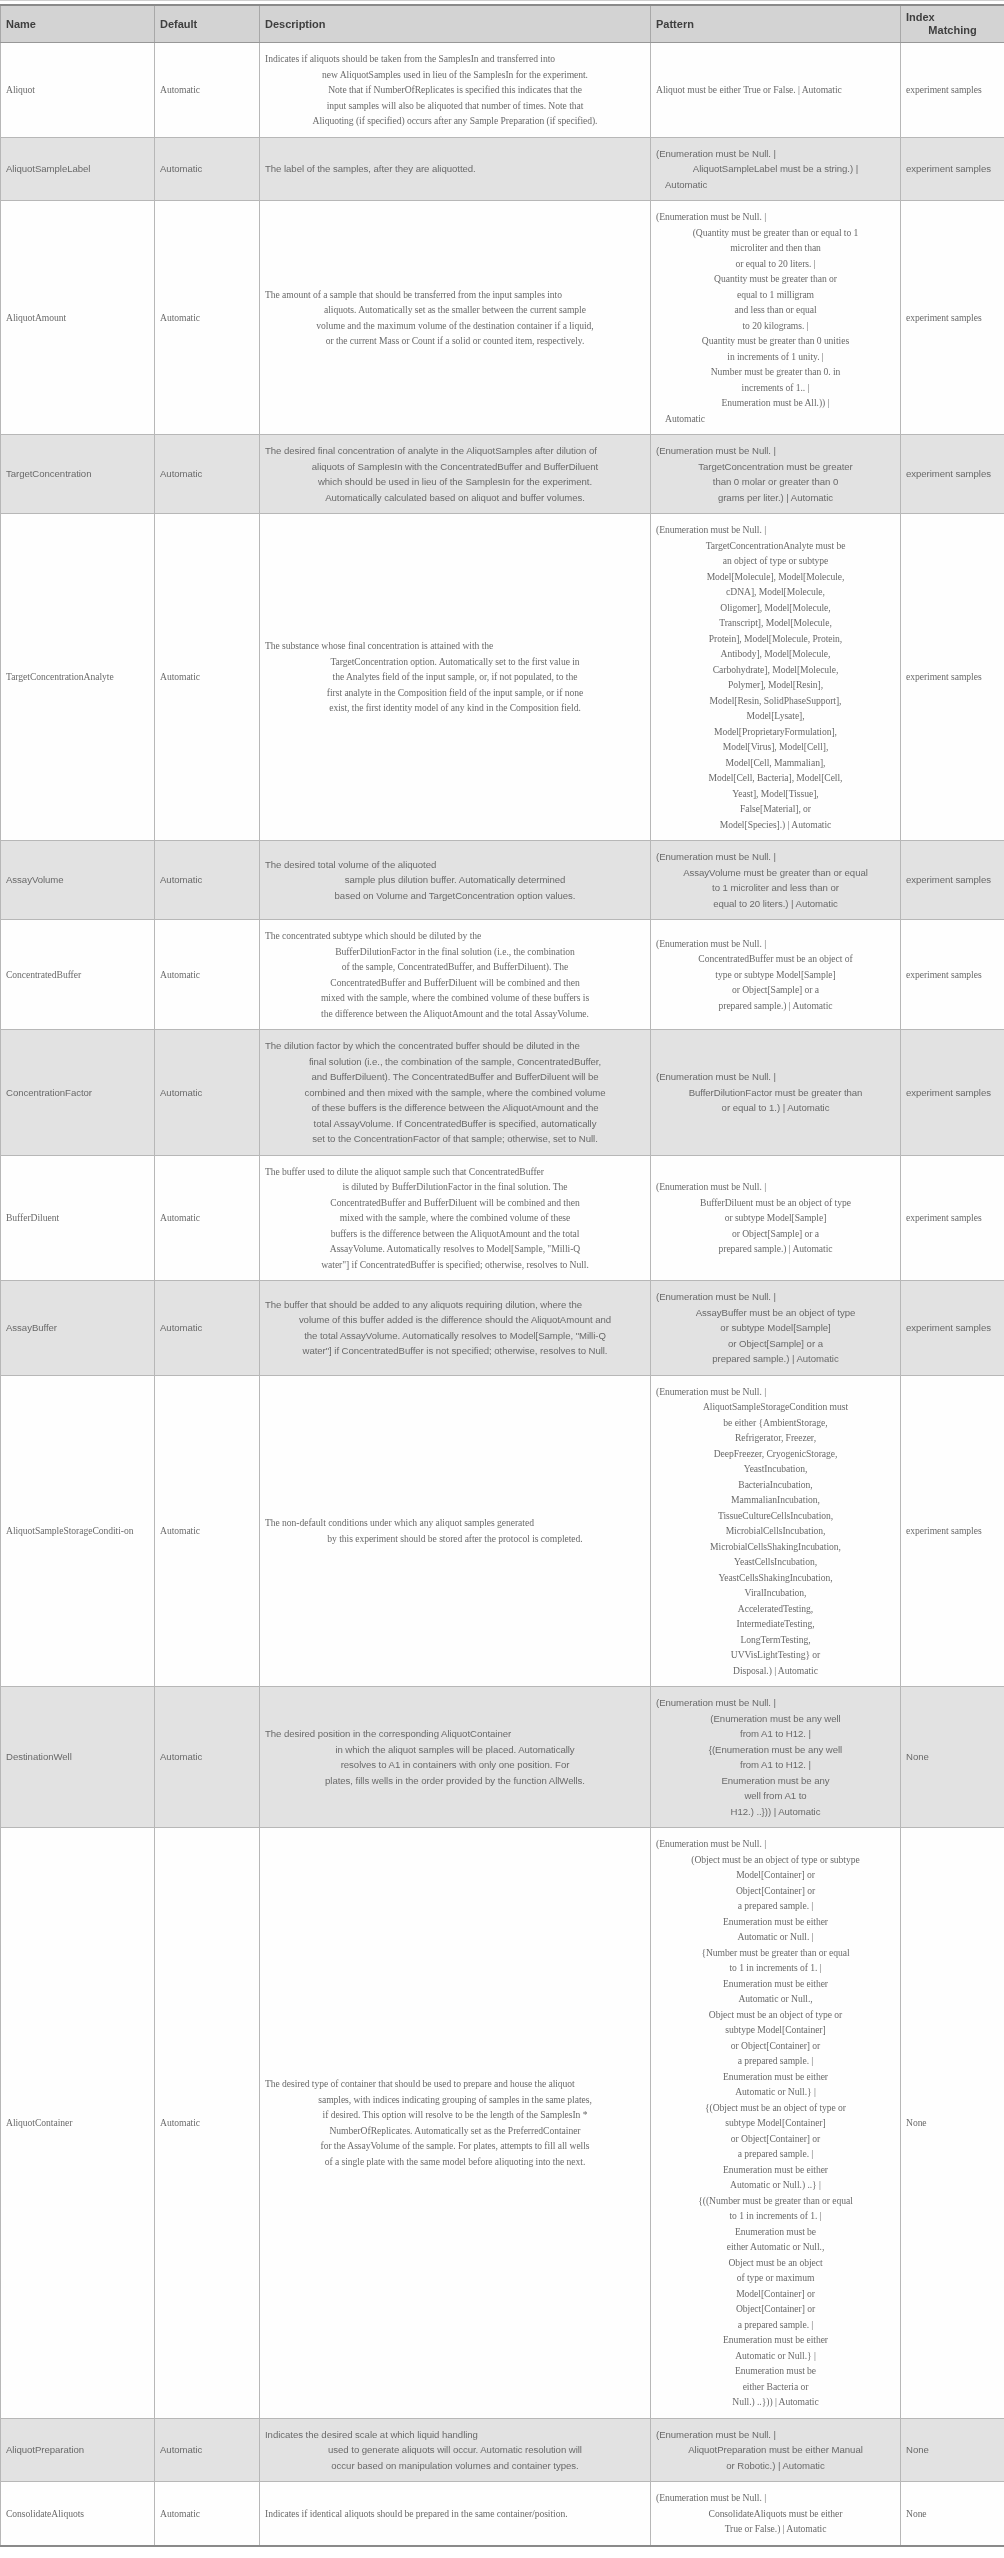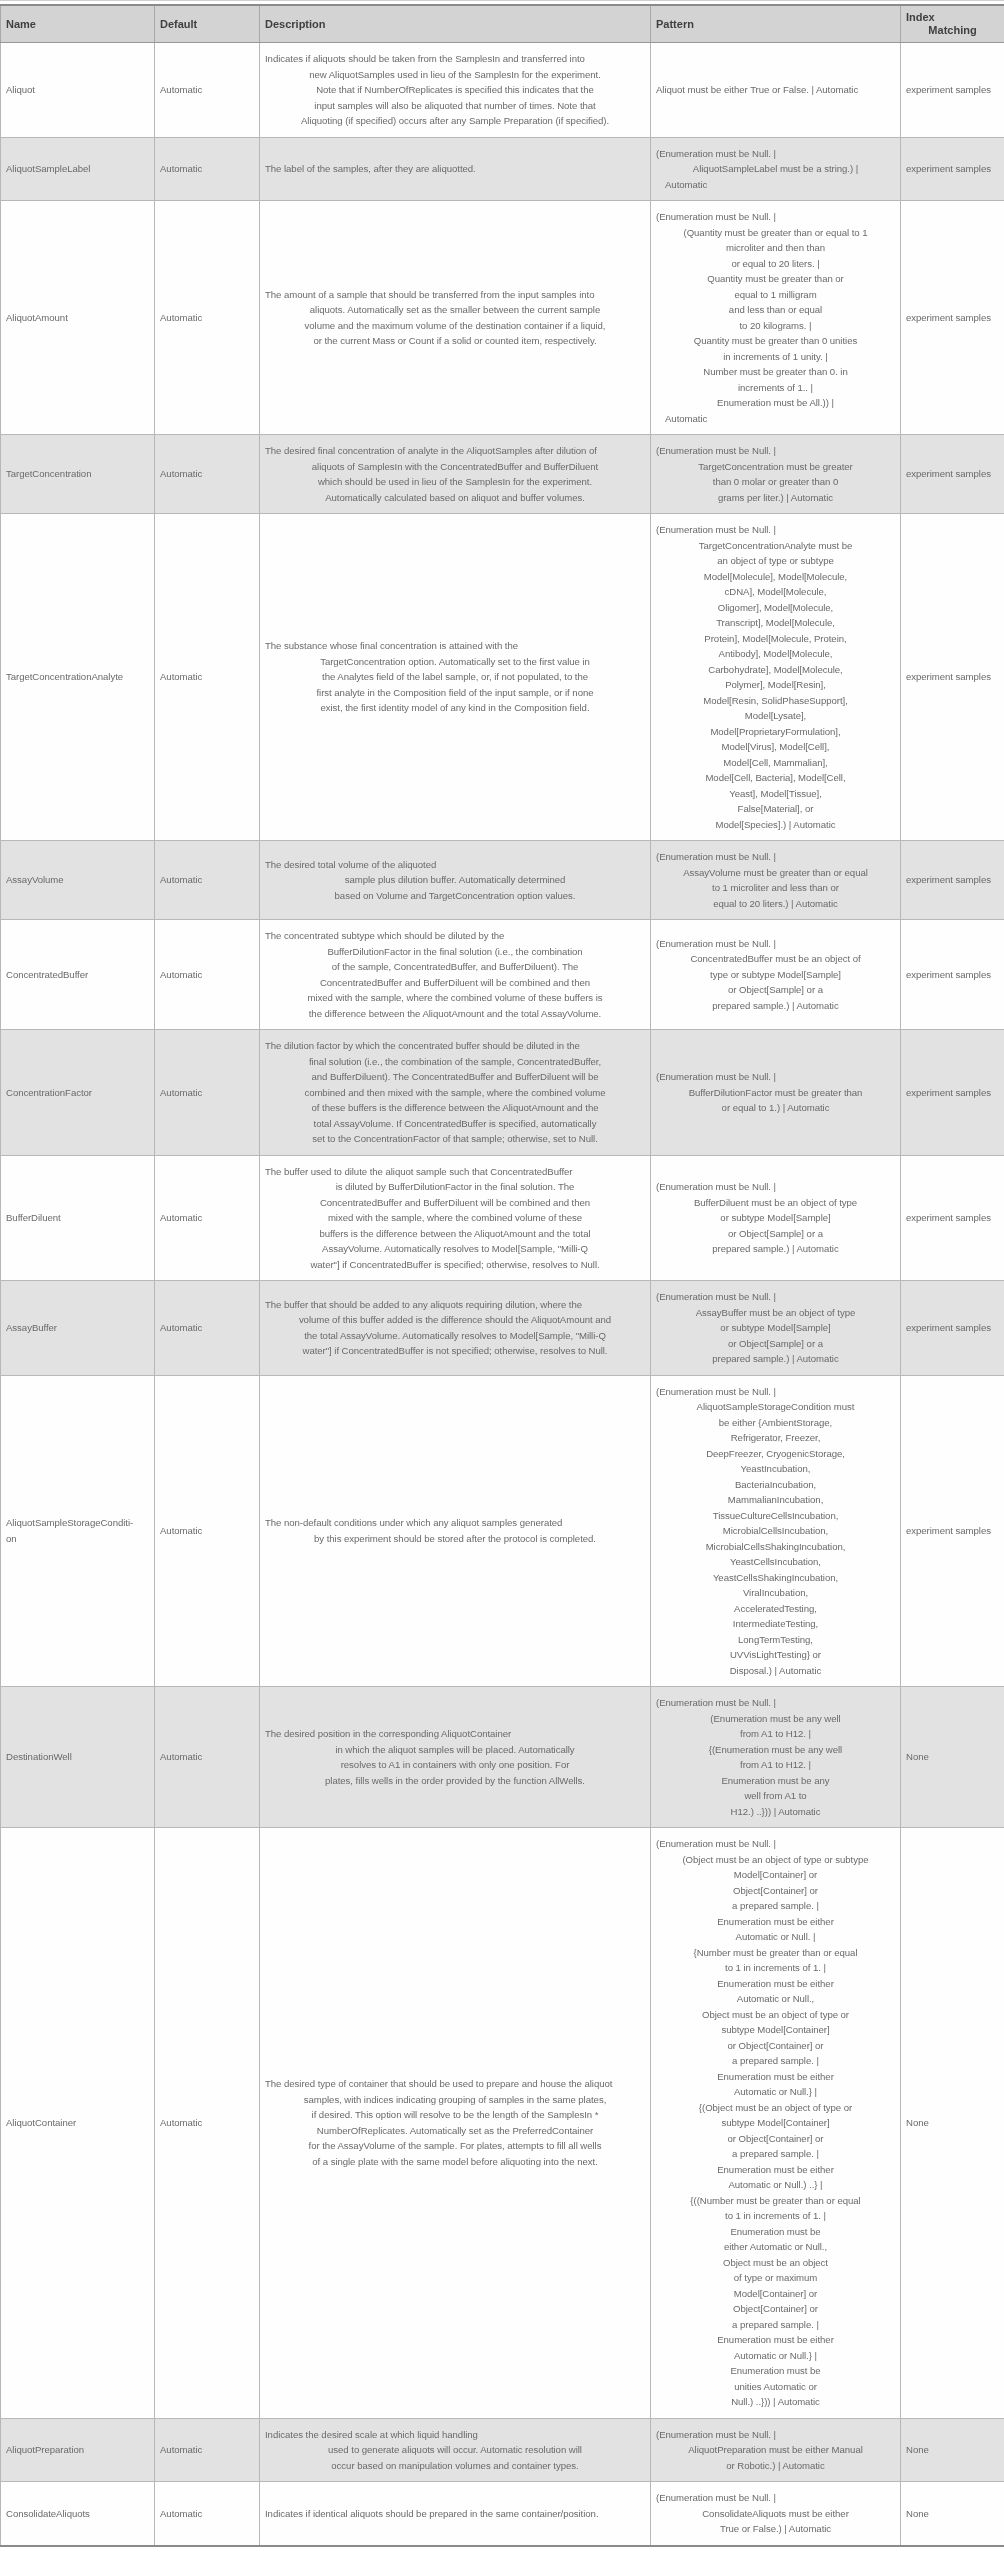--- a/index.html
+++ b/index.html
@@ -11,21 +11,21 @@
   .page{width:1004px;}
   .topline{height:1px;background:#cfcfcf;margin-bottom:3px;}
   table{width:1004px;border-collapse:collapse;table-layout:fixed;
         border-top:2px solid var(--outer-border);border-bottom:2px solid var(--outer-border);
         border-left:1px solid var(--border);border-right:1px solid var(--border);padding-left:28px;}
   th{background:var(--header-bg);color:var(--header-text);font-size:11px;font-weight:bold;
      text-align:left;vertical-align:middle;padding:5px 5px;line-height:13px;
      border:1px solid #a8a8a8;border-bottom:1px solid #979797;}
   td{vertical-align:middle;font-size:9.6px;letter-spacing:-0.05px;color:var(--text);
      padding:8px 5px;border:1px solid var(--border);line-height:15.5px;}
-  tr.plain td{background:var(--row-bg);}
+  tr.plain td{background:var(--row-bg);font-family:Liberation Serif, serif;}
   tr.alt td{background:var(--row-alt-bg);}
   .name-cell{padding-right:14px;}
   .line{text-align:center;}
   .line.first{text-align:left;}
   .line.flush{text-align:left;padding-left:9px;}
 </style>
 </head>
 <body>
 
 <div class="page">
@@ -130,21 +130,21 @@
             <div class="line">grams per liter.) | Automatic</div>
           </td>
           <td class="index-matching-cell">experiment samples</td>
         </tr>
         <tr class="plain">
           <td class="name-cell">TargetConcentrationAnalyte</td>
           <td class="default-cell">Automatic</td>
           <td class="description-cell">
             <div class="line first">The substance whose final concentration is attained with the</div>
             <div class="line">TargetConcentration option.  Automatically set to the first value in</div>
-            <div class="line">the Analytes field of the label sample, or, if not populated, to the</div>
+            <div class="line">the Analytes field of the input sample, or, if not populated, to the</div>
             <div class="line">first analyte in the Composition field of the input sample, or if none</div>
             <div class="line">exist, the first identity model of any kind in the Composition field.</div>
           </td>
           <td class="pattern-cell">
             <div class="line first">(Enumeration must be Null. |</div>
             <div class="line">TargetConcentrationAnalyte must be</div>
             <div class="line">an object of type or subtype</div>
             <div class="line">Model[Molecule], Model[Molecule,</div>
             <div class="line">cDNA], Model[Molecule,</div>
             <div class="line">Oligomer], Model[Molecule,</div>
@@ -350,21 +350,21 @@
             <div class="line">Enumeration must be</div>
             <div class="line">either Automatic or Null.,</div>
             <div class="line">Object must be an object</div>
             <div class="line">of type or maximum</div>
             <div class="line">Model[Container] or</div>
             <div class="line">Object[Container] or</div>
             <div class="line">a prepared sample. |</div>
             <div class="line">Enumeration must be either</div>
             <div class="line">Automatic or Null.} |</div>
             <div class="line">Enumeration must be</div>
-            <div class="line">unities Automatic or</div>
+            <div class="line">either Bacteria or</div>
             <div class="line">Null.) ..})) | Automatic</div>
           </td>
           <td class="index-matching-cell">None</td>
         </tr>
         <tr class="alt">
           <td class="name-cell">AliquotPreparation</td>
           <td class="default-cell">Automatic</td>
           <td class="description-cell">
             <div class="line first">Indicates the desired scale at which liquid handling</div>
             <div class="line">used to generate aliquots will occur.  Automatic resolution will</div>

